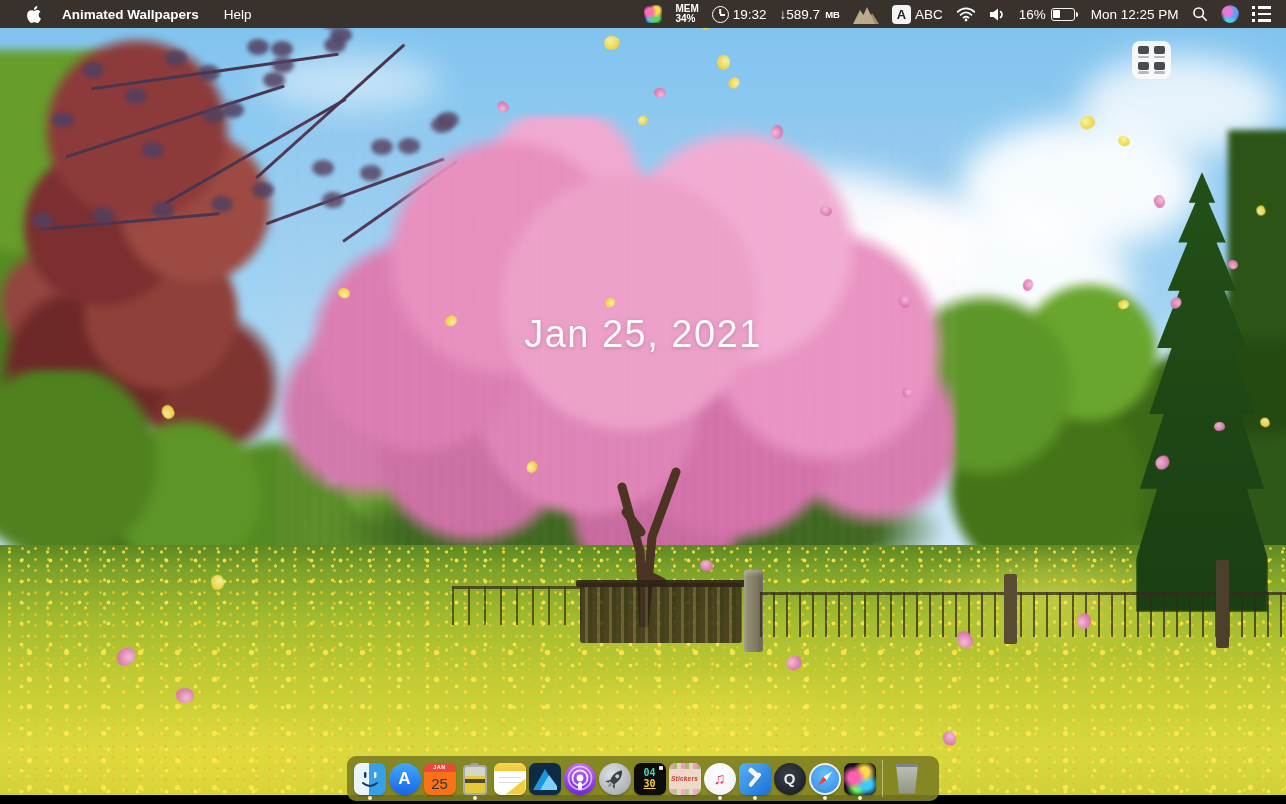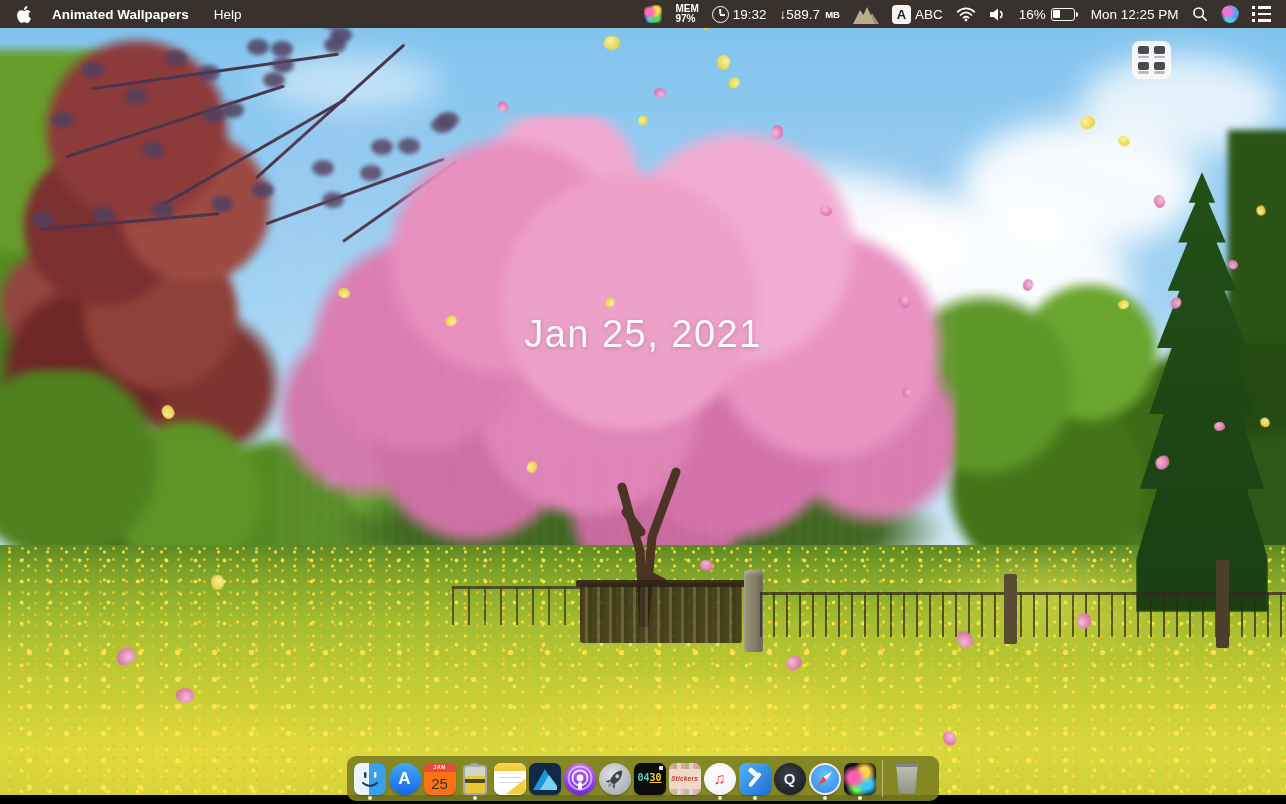--- a/index.html
+++ b/index.html
@@ -140,21 +140,21 @@
   #widget-btn{left:1132px;top:41px;width:39px;height:38px;border-radius:8px;z-index:22;
     background:rgba(250,250,250,.93);display:grid;grid-template-columns:1fr 1fr;gap:3px 5px;
     padding:5px 6px;box-sizing:border-box;cursor:pointer;}
   #widget-btn .cell{display:flex;flex-direction:column;gap:1.5px;align-items:center;}
   #widget-btn .sq{width:11px;height:8px;background:#4b4b4d;border-radius:2px;}
   #widget-btn .br{width:11px;height:2.5px;background:#b9b9bb;border-radius:1.5px;}
 
   
   #menubar{left:0;top:0;right:0;height:28px;background:#39312b;z-index:30;
     display:flex;align-items:center;color:#fff;font-size:13.5px;}
-  #menubar .left{display:flex;align-items:center;gap:0;padding-left:17px;}
+  #menubar .left{display:flex;align-items:center;gap:0;padding-left:27px;}
   .apple{width:14px;height:17px;display:block;}
   .appname{font-weight:700;margin-left:21px;}
   .helpmenu{margin-left:25px;}
   #menubar .right{margin-left:auto;display:flex;align-items:center;gap:13px;padding-right:15px;}
   .mbitem{display:flex;align-items:center;gap:4px;white-space:nowrap;}
   .mini-fw{width:18px;height:18px;border-radius:4px;
     background:radial-gradient(circle at 30% 40%,#ff6fb9 0 22%,transparent 45%),
       radial-gradient(circle at 68% 30%,#ffd94d 0 20%,transparent 42%),
       radial-gradient(circle at 66% 70%,#58d868 0 20%,transparent 45%),
       radial-gradient(circle at 38% 74%,#49c9ff 0 16%,transparent 40%),#241a20;}
@@ -204,21 +204,21 @@
     background:linear-gradient(180deg,rgba(225,228,232,.85) 0 36%,#e5ca36 36%);}
   .battapp-body::after{content:"";position:absolute;left:0;right:0;top:45%;height:4px;background:rgba(40,40,30,.8);}
   .ic.notes{background:#fff;}
   .notes-top{position:absolute;top:0;left:0;right:0;height:8px;background:linear-gradient(180deg,#f7d64b,#f2c73a);}
   .notes-line{position:absolute;left:5px;right:5px;height:1.5px;background:#d9d9d9;}
   .notes-fold{position:absolute;right:0;bottom:0;width:20px;height:16px;background:#f2cf3e;
     clip-path:polygon(100% 0,100% 100%,0 100%);}
   .ic.affinity{background:#0e2a44;}
   .ic.podcasts{background:linear-gradient(180deg,#c06cf2,#7426dd);display:flex;align-items:center;justify-content:center;}
   .ic.rocketapp{background:radial-gradient(circle at 40% 35%,#dfe1e4,#9aa0a7);display:flex;align-items:center;justify-content:center;}
-  .ic.widget0430{background:#0c0c0c;display:flex;flex-direction:row;align-items:center;justify-content:center;
+  .ic.widget0430{background:#0c0c0c;display:flex;flex-direction:column;align-items:center;justify-content:center;
     font-family:"DejaVu Sans Mono","Liberation Mono",monospace;font-size:10px;font-weight:700;line-height:1.05;}
   .widget0430 .w1{color:#4fd8b0;}
   .widget0430 .w2{color:#ffd233;text-decoration:underline;}
   .widget0430 .notch{position:absolute;right:3px;top:3px;width:4px;height:4px;background:#e8e8e8;border-radius:1px;}
   .ic.stickers{background:#eed9c9;display:flex;align-items:center;justify-content:center;}
   .stickers-strip{position:absolute;top:0;left:0;right:0;height:6px;
     background:repeating-linear-gradient(90deg,#e6a0b8 0 4px,#9fbf6a 4px 8px,#f0c9d6 8px 12px);}
   .stickers-strip.btm{top:auto;bottom:0;opacity:.7;}
   .stickers-label{color:#c4392b;font-size:6.5px;font-weight:700;font-style:italic;letter-spacing:.2px;}
   .ic.music{background:radial-gradient(circle at 50% 40%,#ffffff,#eef0f4);display:flex;align-items:center;justify-content:center;
@@ -395,21 +395,21 @@
     <span class="appname">Animated Wallpapers</span>
     <span class="helpmenu">Help</span>
   </div>
   <div class="right">
     <span class="mbitem">
       <span class="mini-fw"></span>
     </span>
     <span class="mbitem">
       <span class="memblk">
         <span>MEM</span><br>
-        <span>97%</span>
+        <span>34%</span>
       </span>
     </span>
     <span class="mbitem">
       <span class="clockicon"></span>
       <span>19:32</span>
     </span>
     <span class="mbitem">
       <span>↓589.7</span>
         <span class="dlunit">MB</span>
     </span>

